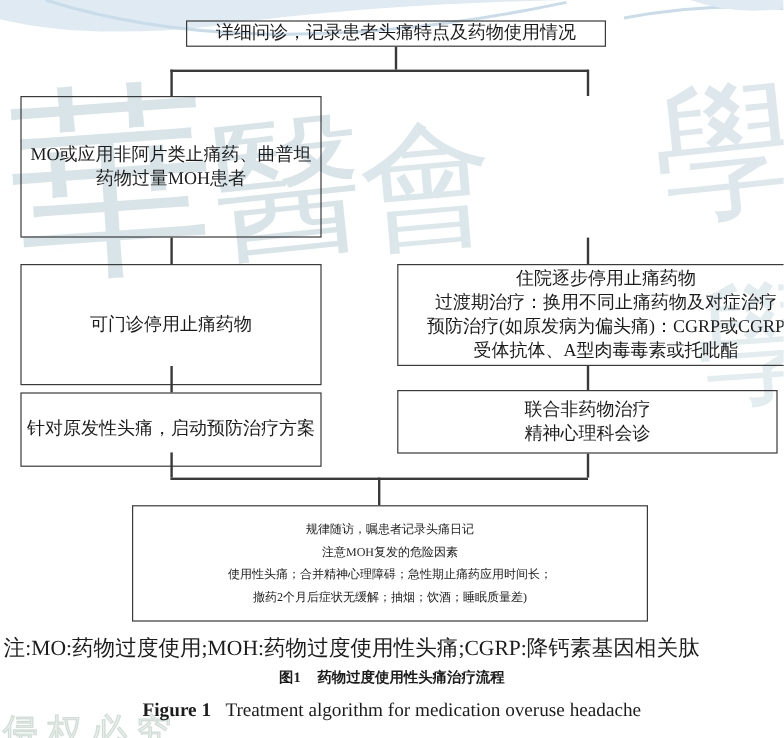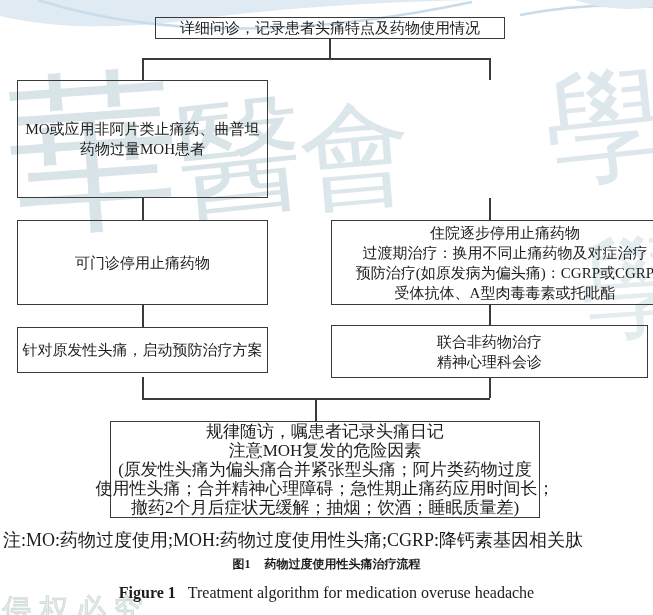--- a/index.html
+++ b/index.html
@@ -27,28 +27,28 @@
   .swoosh{position:absolute;left:0;top:0;z-index:0;pointer-events:none;}
 
   
   .box{
     position:absolute;z-index:2;border:1.5px solid #3a3a3a;background:transparent;
     display:flex;flex-direction:column;align-items:center;justify-content:center;
     font-size:15px;line-height:20px;text-align:center;box-sizing:border-box;
   }
   .b-top   {left:155px;top:17px; width:350px;height:22px;}
   .b-l1    {left:17px; top:80px; width:251px;height:118px;}
-  .b-l2    {left:17px; top:220px;width:251px;height:85px;}
-  .b-l3    {left:17px; top:327px;width:251px;height:46px;}
+  .b-l2    {left:17px; top:220px;width:251px;height:101px;}
+  .b-l3    {left:17px; top:327px;width:251px;height:62px;}
   .b-r1    {left:331px;top:80px; width:317px;height:118px;
             align-items:flex-start;justify-content:flex-start;
             text-align:left;padding:5px 4px 0 8px;line-height:19.5px;}
   .b-r2    {left:331px;top:220px;width:348px;height:85px;line-height:20px;}
   .b-r3    {left:331px;top:325px;width:317px;height:53px;}
-  .b-bottom{left:110px;top:421px;width:430px;height:97px;font-size:17px;line-height:19px;}
+  .b-bottom{left:110px;top:421px;width:430px;height:97px;font-size:10px;line-height:19px;}
   .ln{white-space:nowrap;}
   .item{padding-left:20px;}
   .wrap2{padding-left:34px;}
 
   .conn{position:absolute;background:#3a3a3a;z-index:1;}
   .v{width:1.5px;} .h{height:1.5px;}
   .c-top   {left:329px;top:39px;height:19px;}
   .c-h1    {left:142px;top:58px;width:348px;}
   .c-ld    {left:142px;top:58px;height:22px;}
   .c-rd    {left:489px;top:58px;height:22px;}
@@ -132,21 +132,20 @@
   </div>
 
   <div class="box b-r3">
     <div class="ln">联合非药物治疗</div>
     <div class="ln">精神心理科会诊</div>
   </div>
 
   <div class="box b-bottom">
     <div class="ln">规律随访，嘱患者记录头痛日记</div>
     <div class="ln">注意MOH复发的危险因素</div>
-    <div class="ln">(原发性头痛为偏头痛合并紧张型头痛；阿片类药物过度</div>
     <div class="ln">使用性头痛；合并精神心理障碍；急性期止痛药应用时间长；</div>
     <div class="ln">撤药2个月后症状无缓解；抽烟；饮酒；睡眠质量差)</div>
   </div>
 
   <div class="note">注:MO:药物过度使用;MOH:药物过度使用性头痛;CGRP:降钙素基因相关肽</div>
 
   <div class="cap-zh">
     <span>图1</span><span class="gap"></span><span>药物过度使用性头痛治疗流程</span>
   </div>
 

